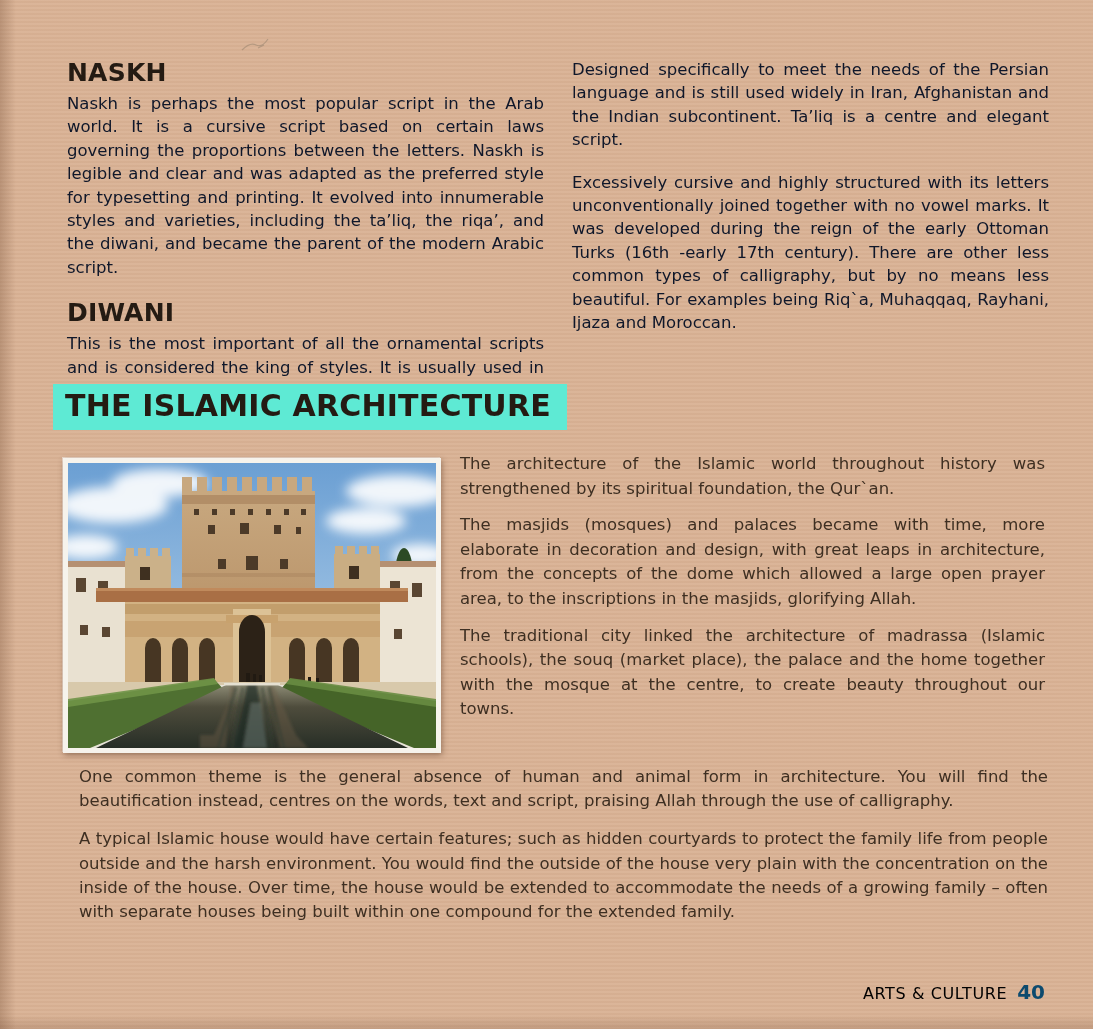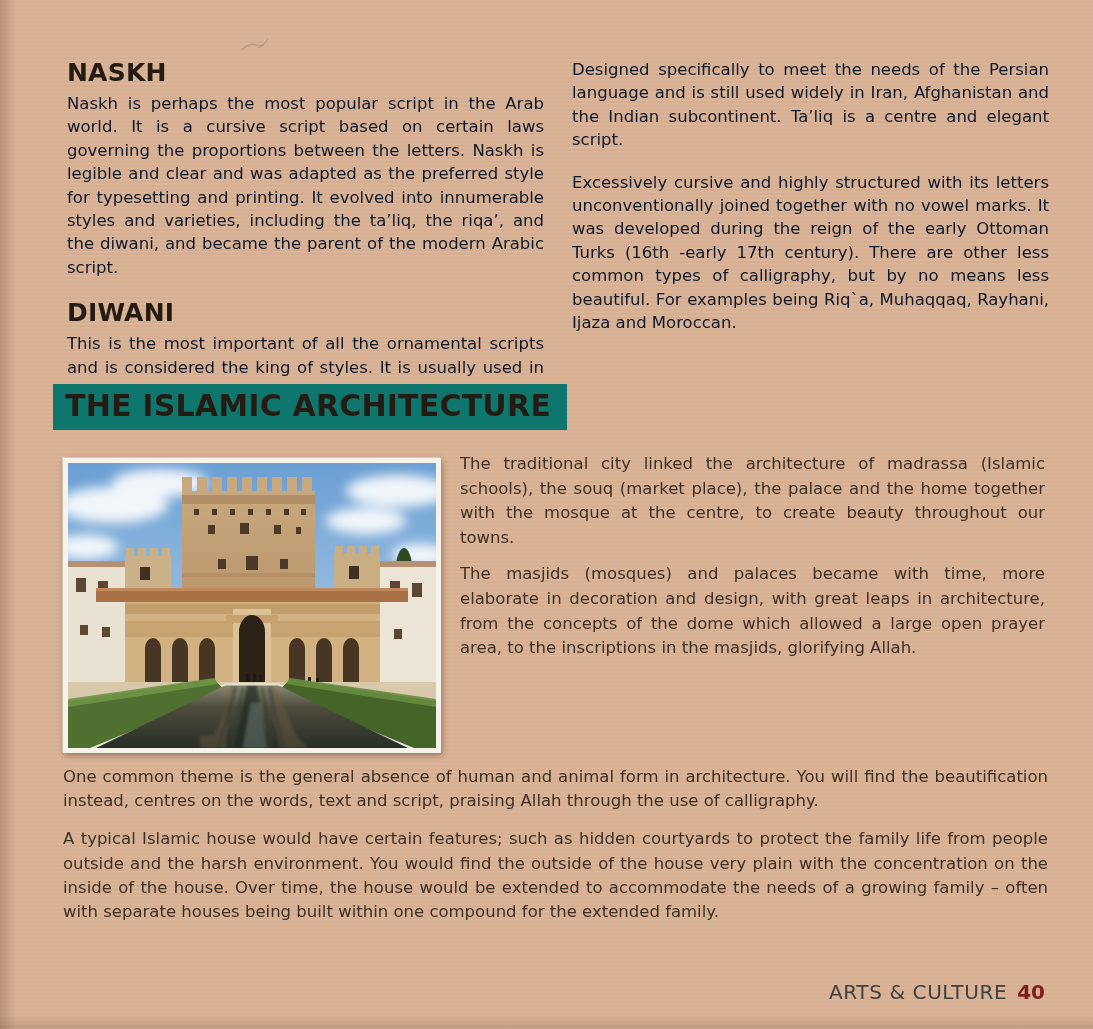--- a/index.html
+++ b/index.html
@@ -26,21 +26,21 @@
   }
   .script-body {
     font-size:16.5px; line-height:23.4px; text-align:justify;
     color:#0f172a; margin-bottom:19px;
   }
 
   
   .arch-heading-wrap { top:384px; left:53px; }
   .arch-heading {
     display:inline-block;
-    background:#0f766e;
+    background:#5eead4;
     color:#241b13;
     font-size:30px; font-weight:bold; letter-spacing:.2px;
     padding:4px 16px 7px 12px;
     min-width:492px;
   }
 
   
   .photo-frame {
     top:458px; left:63px;
     width:378px; height:295px;
@@ -54,30 +54,30 @@
   .beside-text { top:452px; left:460px; width:585px; }
   .beside-text p {
     font-size:16.5px; line-height:24.6px; text-align:justify;
     color:#3e2f22; margin-bottom:12px;
   }
 
   
   .fullwidth { top:765px; left:63px; width:985px; }
   .fullwidth p {
     font-size:16.5px; line-height:24.2px; text-align:justify;
-    color:#3e2f22; margin-bottom:14px;
+    color:#3e2f22; margin-bottom:14px;margin-left:16px;
   }
 
   
   .footer {
     top:980px; right:48px;
     display:flex; align-items:baseline; gap:10px;
   }
-  .footer-label { font-size:20px; letter-spacing:.6px; color:#404040; }
-  .footer-page { font-size:20px; font-weight:bold; color:#7f1d1d; }
+  .footer-label { font-size:16px; letter-spacing:.6px; color:#000000; }
+  .footer-page { font-size:20px; font-weight:bold; color:#0c4a6e; }
 
   .pencil-mark { top:34px; left:238px; opacity:.45; }
 </style>
 </head>
 <body>
 
 <div class="block columns">
   <div class="col">
     <div class="script-heading">NASKH</div>
     <p class="script-body">Naskh is perhaps the most popular script in the Arab world. It is a cursive script based on certain laws governing the proportions between the letters. Naskh is legible and clear and was adapted as the preferred style for typesetting and printing. It evolved into innumerable styles and varieties, including the ta’liq, the riqa’, and the diwani, and became the parent of the modern Arabic script.</p>
@@ -253,22 +253,23 @@
         <polygon points="200,223 206,223 228,272 240,285 212,285" fill="#6b5a44" opacity="0.45"></polygon>
         <path d="M168 224 L150 285 M175 224 L164 285 M194 224 L204 285 M201 224 L216 285" stroke="#2e3a2f" stroke-width="3" opacity="0.55" fill="none"></path>
         <polygon points="183,240 193,240 199,285 175,285" fill="#9fb4ad" opacity="0.3"></polygon>
       </g>
       <rect x="156" y="220" width="56" height="2.5" fill="#e8e4d8" opacity="0.85"></rect>
     </g>
   </svg>
 </figure>
 
 <div class="block beside-text">
+  <p>The architecture of the Islamic world throughout history was strengthened by its spiritual foundation, the Qur`an.</p>
+  <p>The masjids (mosques) and palaces became with time, more elaborate in decoration and design, with great leaps in architecture, from the concepts of the dome which allowed a large open prayer area, to the inscriptions in the masjids, glorifying Allah.</p>
   <p>The traditional city linked the architecture of madrassa (Islamic schools), the souq (market place), the palace and the home together with the mosque at the centre, to create beauty throughout our towns.</p>
-  <p>The masjids (mosques) and palaces became with time, more elaborate in decoration and design, with great leaps in architecture, from the concepts of the dome which allowed a large open prayer area, to the inscriptions in the masjids, glorifying Allah.</p>
 </div>
 
 <div class="block fullwidth">
   <p>One common theme is the general absence of human and animal form in architecture. You will find the beautification instead, centres on the words, text and script, praising Allah through the use of calligraphy.</p>
   <p>A typical Islamic house would have certain features; such as hidden courtyards to protect the family life from people outside and the harsh environment. You would find the outside of the house very plain with the concentration on the inside of the house. Over time, the house would be extended to accommodate the needs of a growing family – often with separate houses being built within one compound for the extended family.</p>
 </div>
 
 <div class="block footer">
   <span class="footer-label">ARTS &amp; CULTURE</span>
   <span class="footer-page">40</span>

